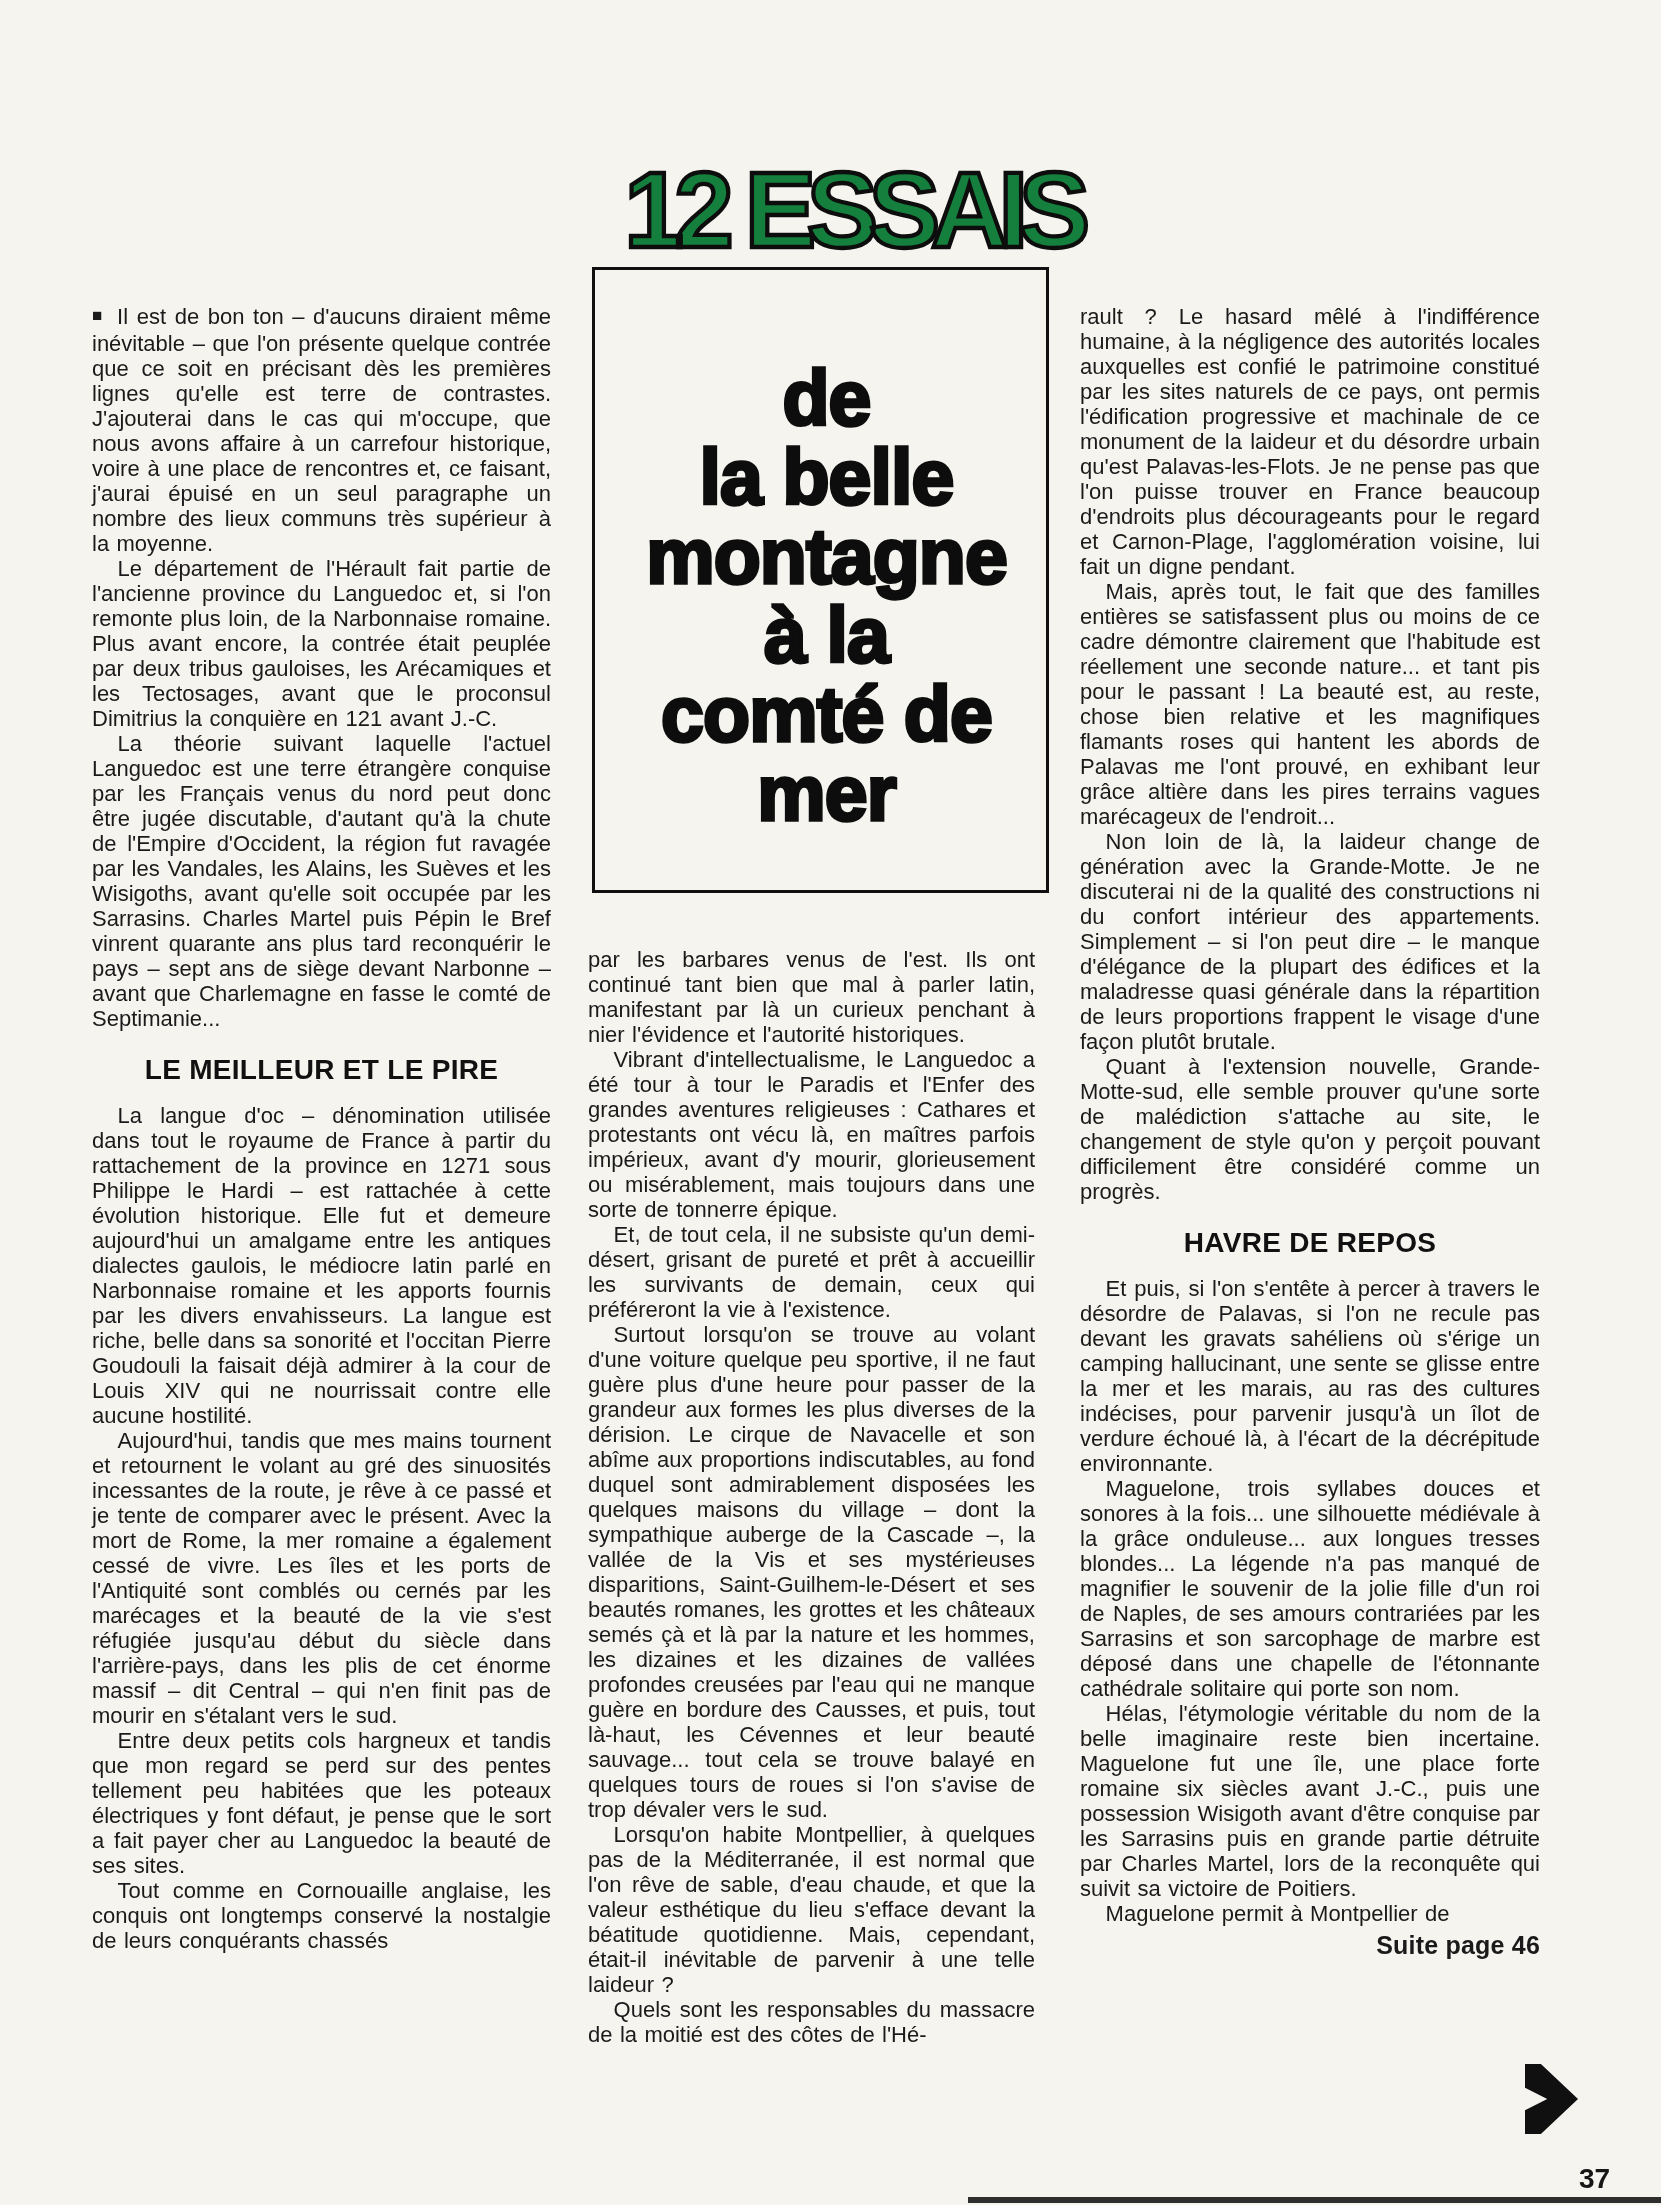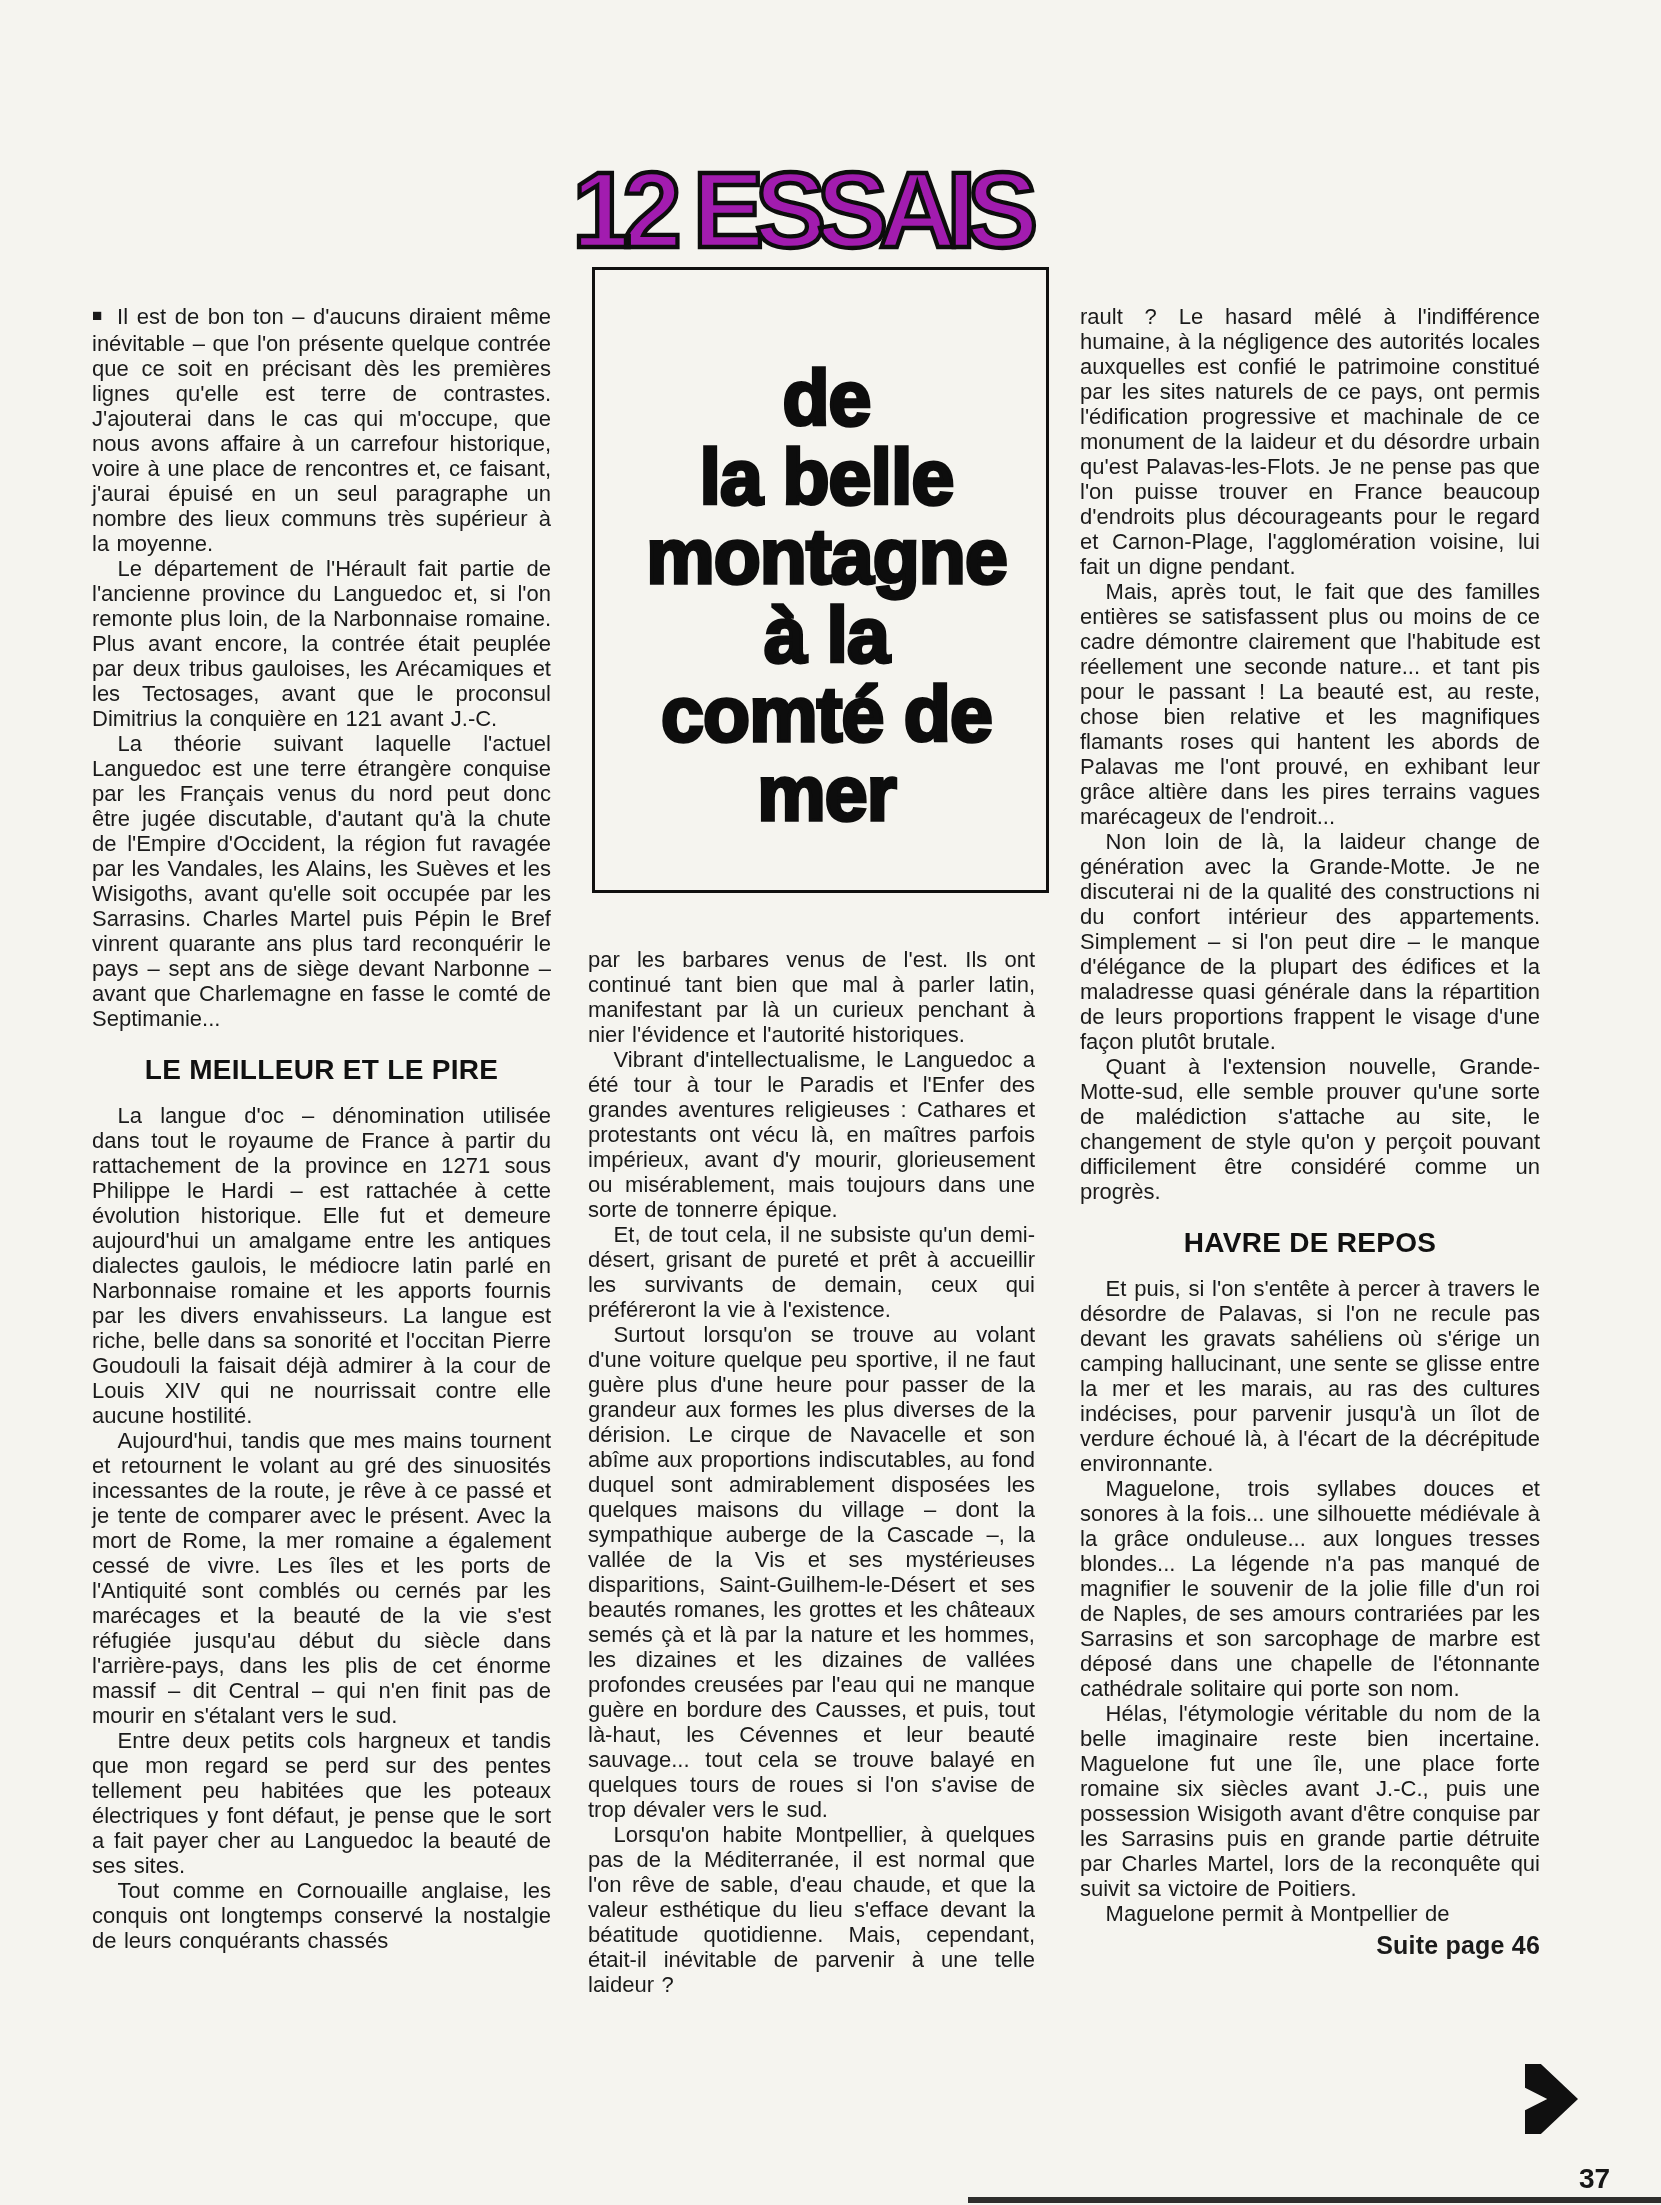--- a/index.html
+++ b/index.html
@@ -5,24 +5,24 @@
   html, body { margin:0; padding:0; }
   body { width:1661px; height:2205px; }
   .page {
     position:relative; width:1661px; height:2205px;
     background: var(--paper, #f5f4ef);
     font-family:"Liberation Sans", sans-serif;
     color: var(--ink, #1a1a1a);
     overflow:hidden;
   }
   .masthead {
-    position:absolute; left:536px; top:157px; width:529px;
+    position:absolute; left:588px; top:157px; width:529px;
     text-align:center; white-space:nowrap;
     font-size:107px; font-weight:bold; letter-spacing:-9.4px; line-height:1;
-    color:#a21caf; -webkit-text-stroke:4.3px #0d0d0d;
+    color:#15803d; -webkit-text-stroke:4.3px #0d0d0d;
   }
   .title-box {
     position:absolute; left:592px; top:267px; width:457px; height:626px;
     border:3.4px solid #101010; box-sizing:border-box;
     padding-top:89px; text-align:center;padding-left:12px;
   }
   .box-line {
     font-size:77px; font-weight:bold; line-height:79px; letter-spacing:-0.9px;
     color:#0d0d0d; -webkit-text-stroke:3.4px #0d0d0d; white-space:nowrap;
   }
@@ -85,20 +85,21 @@
       <p class="para indent">Aujourd'hui, tandis que mes mains tournent et retournent le volant au gré des sinuosités incessantes de la route, je rêve à ce passé et je tente de comparer avec le présent. Avec la mort de Rome, la mer romaine a également cessé de vivre. Les îles et les ports de l'Antiquité sont comblés ou cernés par les marécages et la beauté de la vie s'est réfugiée jusqu'au début du siècle dans l'arrière-pays, dans les plis de cet énorme massif – dit Central – qui n'en finit pas de mourir en s'étalant vers le sud.</p>
       <p class="para indent">Entre deux petits cols hargneux et tandis que mon regard se perd sur des pentes tellement peu habitées que les poteaux électriques y font défaut, je pense que le sort a fait payer cher au Languedoc la beauté de ses sites.</p>
       <p class="para indent">Tout comme en Cornouaille anglaise, les conquis ont longtemps conservé la nostalgie de leurs conquérants chassés</p>
     </section>
   <section class="col col-middle">
       <p class="para">par les barbares venus de l'est. Ils ont continué tant bien que mal à parler latin, manifestant par là un curieux penchant à nier l'évidence et l'autorité historiques.</p>
       <p class="para indent">Vibrant d'intellectualisme, le Languedoc a été tour à tour le Paradis et l'Enfer des grandes aventures religieuses : Cathares et protestants ont vécu là, en maîtres parfois impérieux, avant d'y mourir, glorieusement ou misérablement, mais toujours dans une sorte de tonnerre épique.</p>
       <p class="para indent">Et, de tout cela, il ne subsiste qu'un demi-désert, grisant de pureté et prêt à accueillir les survivants de demain, ceux qui préféreront la vie à l'existence.</p>
       <p class="para indent">Surtout lorsqu'on se trouve au volant d'une voiture quelque peu sportive, il ne faut guère plus d'une heure pour passer de la grandeur aux formes les plus diverses de la dérision. Le cirque de Navacelle et son abîme aux proportions indiscutables, au fond duquel sont admirablement disposées les quelques maisons du village – dont la sympathique auberge de la Cascade –, la vallée de la Vis et ses mystérieuses disparitions, Saint-Guilhem-le-Désert et ses beautés romanes, les grottes et les châteaux semés çà et là par la nature et les hommes, les dizaines et les dizaines de vallées profondes creusées par l'eau qui ne manque guère en bordure des Causses, et puis, tout là-haut, les Cévennes et leur beauté sauvage... tout cela se trouve balayé en quelques tours de roues si l'on s'avise de trop dévaler vers le sud.</p>
       <p class="para indent">Lorsqu'on habite Montpellier, à quelques pas de la Méditerranée, il est normal que l'on rêve de sable, d'eau chaude, et que la valeur esthétique du lieu s'efface devant la béatitude quotidienne. Mais, cependant, était-il inévitable de parvenir à une telle laideur ?</p>
+      <p class="para indent">Quels sont les responsables du massacre de la moitié est des côtes de l'Hé-</p>
     </section>
   <section class="col col-right">
       <p class="para">rault ? Le hasard mêlé à l'indifférence humaine, à la négligence des autorités locales auxquelles est confié le patrimoine constitué par les sites naturels de ce pays, ont permis l'édification progressive et machinale de ce monument de la laideur et du désordre urbain qu'est Palavas-les-Flots. Je ne pense pas que l'on puisse trouver en France beaucoup d'endroits plus décourageants pour le regard et Carnon-Plage, l'agglomération voisine, lui fait un digne pendant.</p>
       <p class="para indent">Mais, après tout, le fait que des familles entières se satisfassent plus ou moins de ce cadre démontre clairement que l'habitude est réellement une seconde nature... et tant pis pour le passant ! La beauté est, au reste, chose bien relative et les magnifiques flamants roses qui hantent les abords de Palavas me l'ont prouvé, en exhibant leur grâce altière dans les pires terrains vagues marécageux de l'endroit...</p>
       <p class="para indent">Non loin de là, la laideur change de génération avec la Grande-Motte. Je ne discuterai ni de la qualité des constructions ni du confort intérieur des appartements. Simplement – si l'on peut dire – le manque d'élégance de la plupart des édifices et la maladresse quasi générale dans la répartition de leurs proportions frappent le visage d'une façon plutôt brutale.</p>
       <p class="para indent">Quant à l'extension nouvelle, Grande-Motte-sud, elle semble prouver qu'une sorte de malédiction s'attache au site, le changement de style qu'on y perçoit pouvant difficilement être considéré comme un progrès.</p>
       <h3 class="subhead">HAVRE DE REPOS</h3>
       <p class="para indent">Et puis, si l'on s'entête à percer à travers le désordre de Palavas, si l'on ne recule pas devant les gravats sahéliens où s'érige un camping hallucinant, une sente se glisse entre la mer et les marais, au ras des cultures indécises, pour parvenir jusqu'à un îlot de verdure échoué là, à l'écart de la décrépitude environnante.</p>
       <p class="para indent">Maguelone, trois syllabes douces et sonores à la fois... une silhouette médiévale à la grâce onduleuse... aux longues tresses blondes... La légende n'a pas manqué de magnifier le souvenir de la jolie fille d'un roi de Naples, de ses amours contrariées par les Sarrasins et son sarcophage de marbre est déposé dans une chapelle de l'étonnante cathédrale solitaire qui porte son nom.</p>
       <p class="para indent">Hélas, l'étymologie véritable du nom de la belle imaginaire reste bien incertaine. Maguelone fut une île, une place forte romaine six siècles avant J.-C., puis une possession Wisigoth avant d'être conquise par les Sarrasins puis en grande partie détruite par Charles Martel, lors de la reconquête qui suivit sa victoire de Poitiers.</p>

